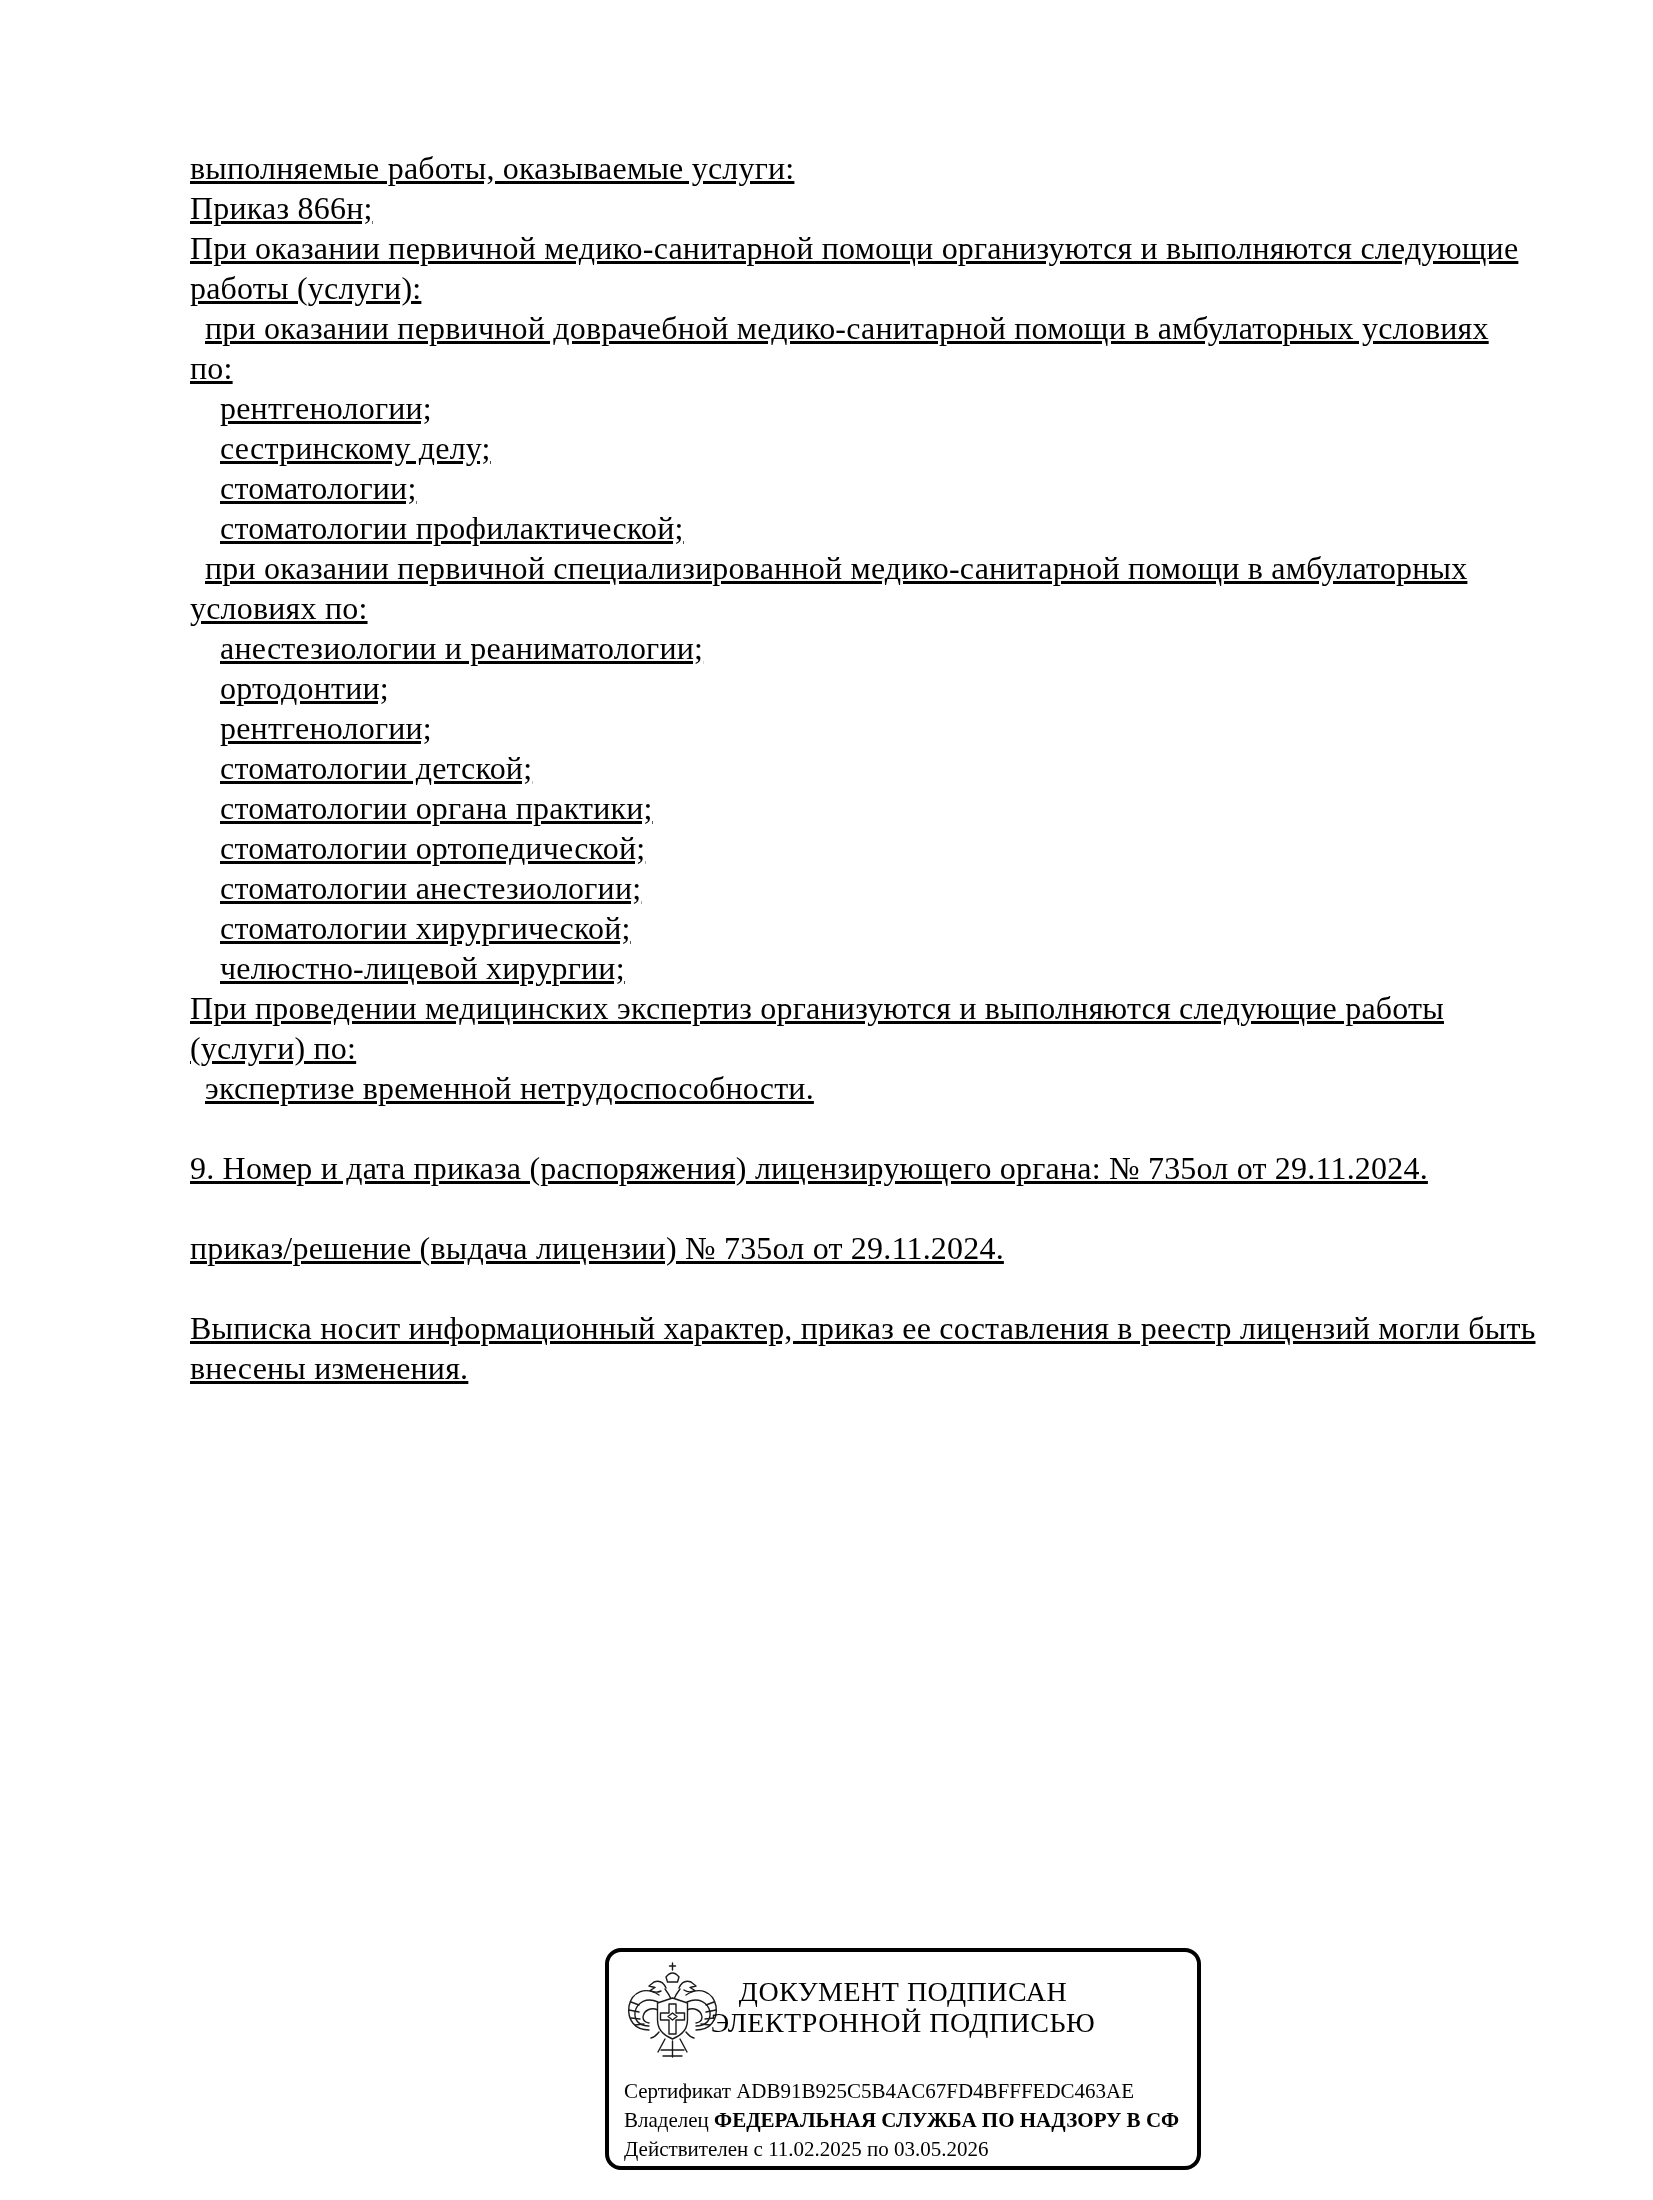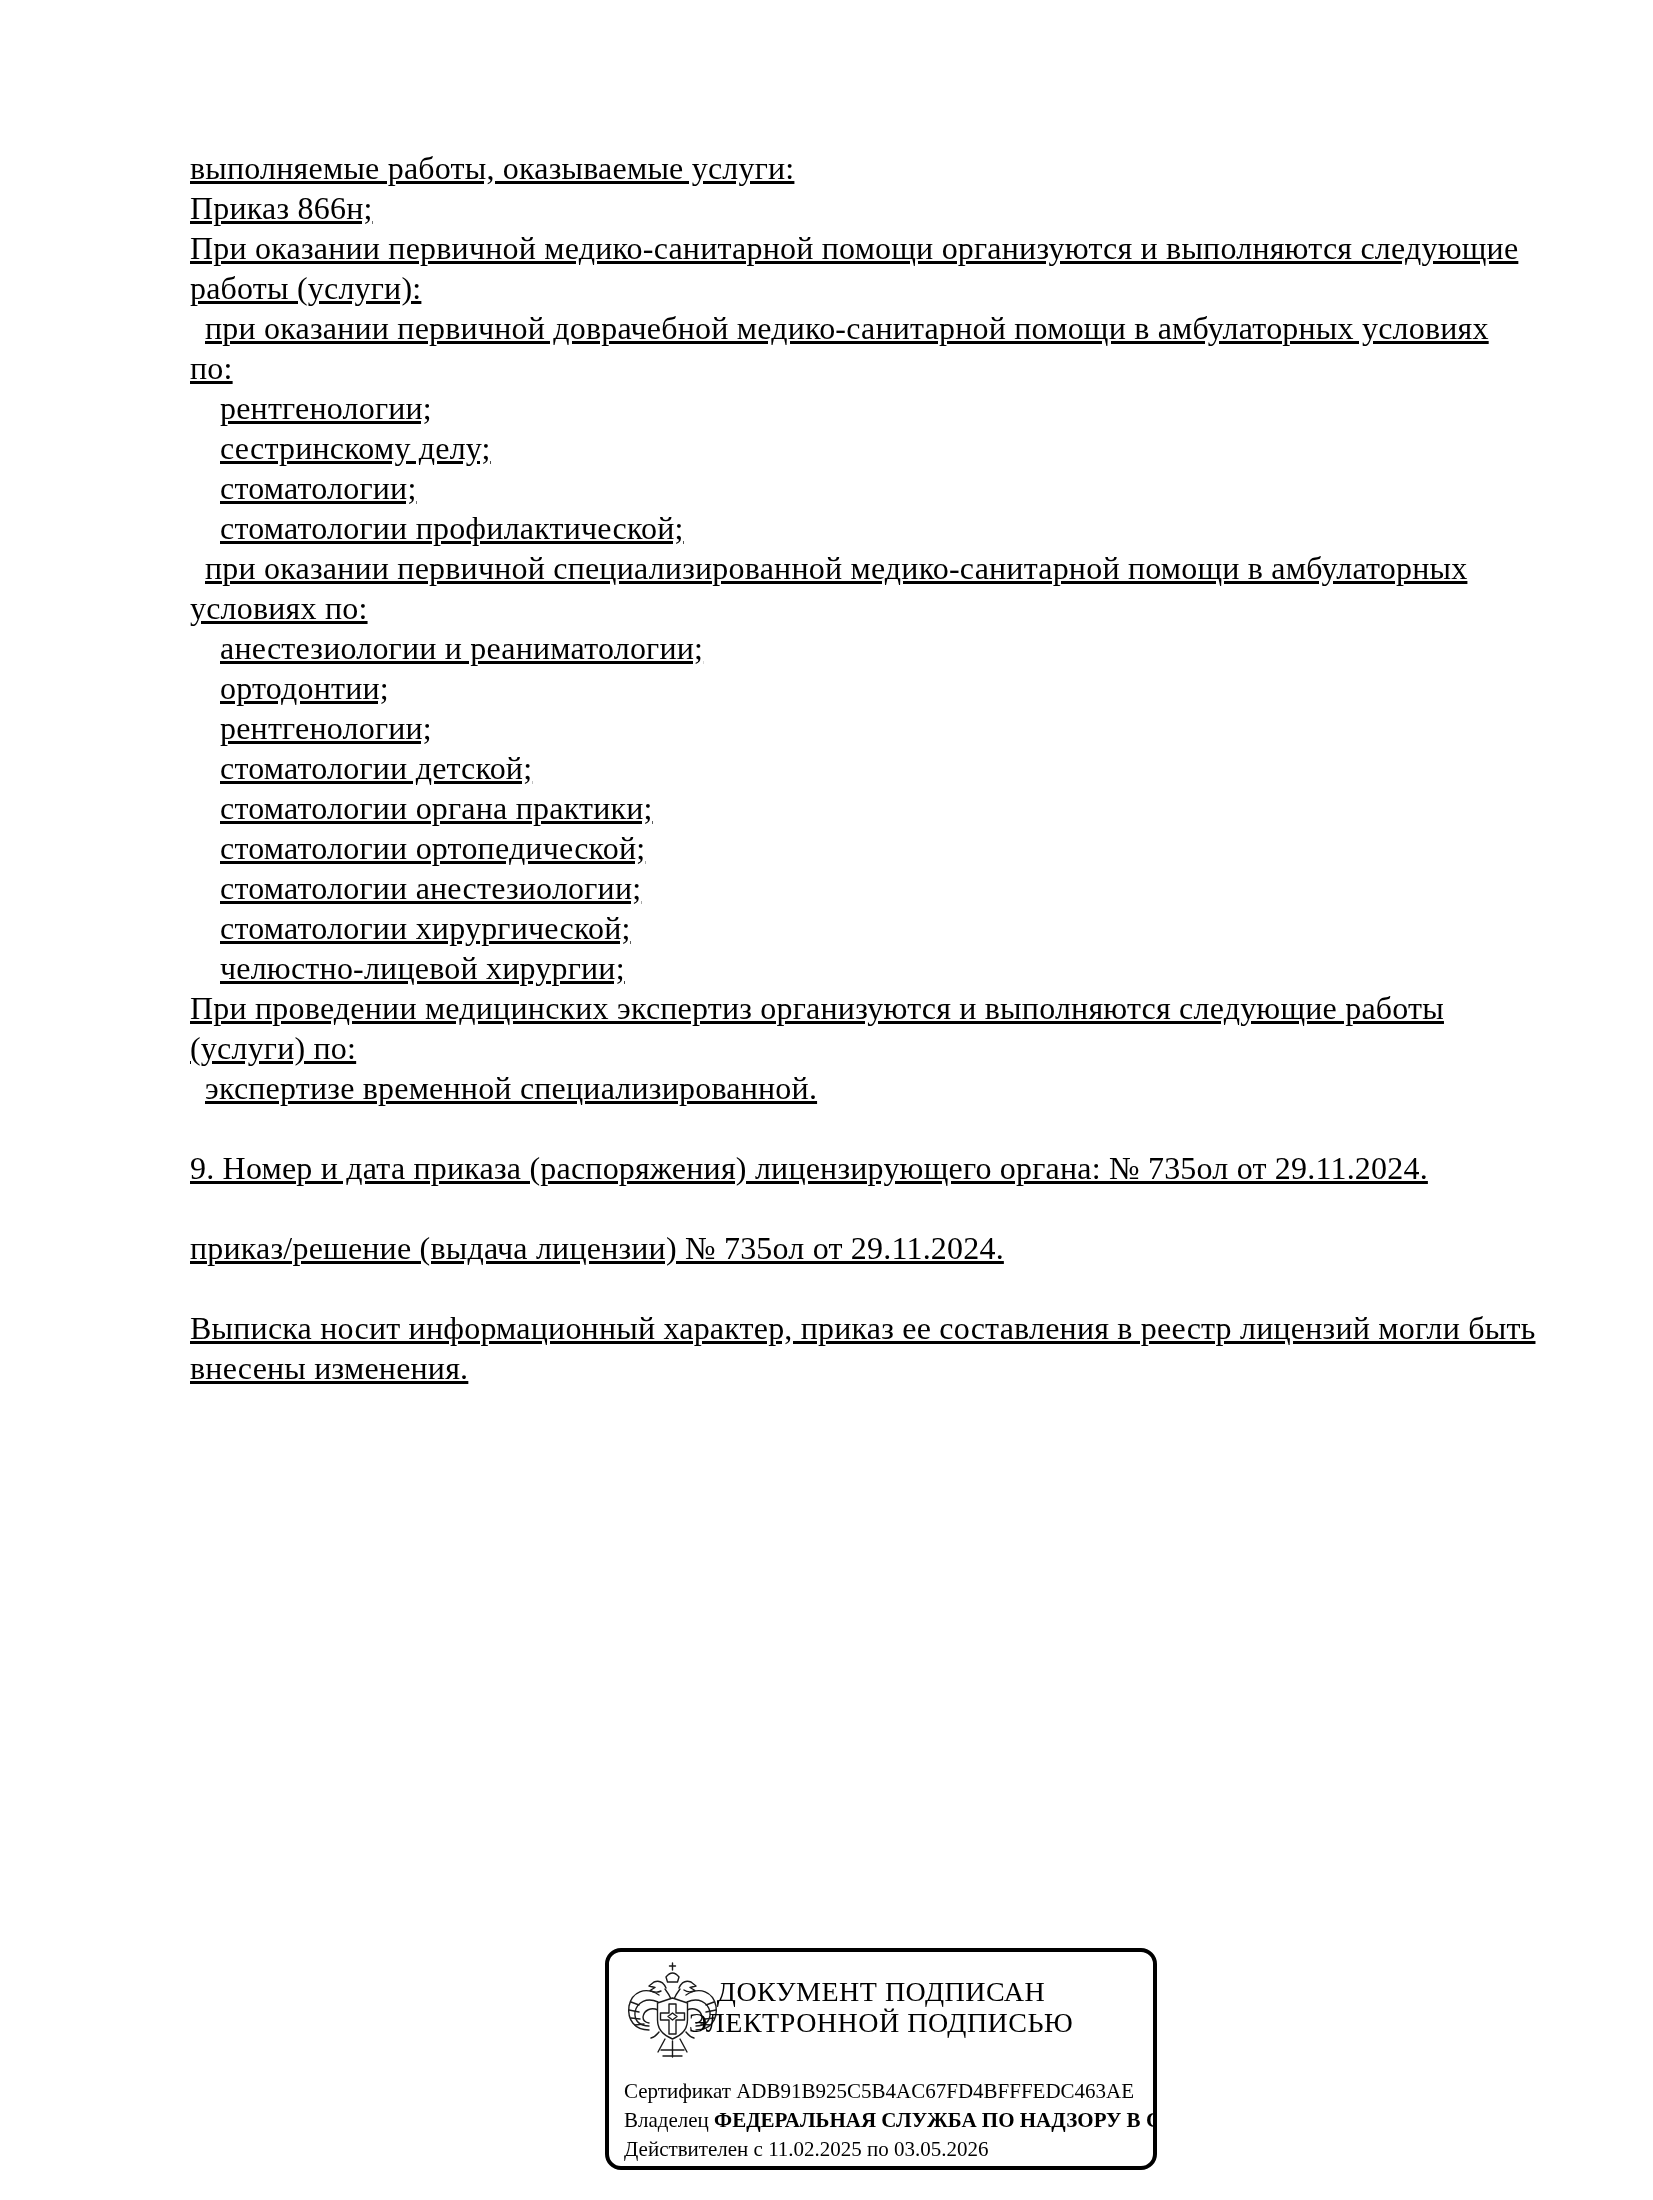--- a/index.html
+++ b/index.html
@@ -27,21 +27,21 @@
     letter-spacing: 0.2px;
     text-decoration: underline;
   }
   .indent-1 { padding-left: 15px; }
   .indent-2 { padding-left: 30px; }
 
   .stamp {
     position: absolute;
     left: 605px;
     top: 1948px;
-    width: 552px;
+    width: 596px;
     height: 222px;
     box-sizing: border-box;
     border: 4px solid #000000;
     border-radius: 16px;
     overflow: hidden;
     background: #ffffff;
   }
   .stamp-emblem {
     position: absolute;
     left: 16px;
@@ -94,21 +94,21 @@
       <div class="line indent-2">ортодонтии;</div>
       <div class="line indent-2">рентгенологии;</div>
       <div class="line indent-2">стоматологии детской;</div>
       <div class="line indent-2">стоматологии органа практики;</div>
       <div class="line indent-2">стоматологии ортопедической;</div>
       <div class="line indent-2">стоматологии анестезиологии;</div>
       <div class="line indent-2">стоматологии хирургической;</div>
       <div class="line indent-2">челюстно-лицевой хирургии;</div>
       <div class="line">При проведении медицинских экспертиз организуются и выполняются следующие работы</div>
       <div class="line">(услуги) по:</div>
-      <div class="line indent-1">экспертизе временной специализированной.</div>
+      <div class="line indent-1">экспертизе временной нетрудоспособности.</div>
       <div class="line"></div>
       <div class="line">9. Номер и дата приказа (распоряжения) лицензирующего органа: № 735ол от 29.11.2024.</div>
       <div class="line"></div>
       <div class="line">приказ/решение (выдача лицензии) № 735ол от 29.11.2024.</div>
       <div class="line"></div>
       <div class="line">Выписка носит информационный характер, приказ ее составления в реестр лицензий могли быть</div>
       <div class="line">внесены изменения.</div>
     </div>
 
   <div class="stamp">

